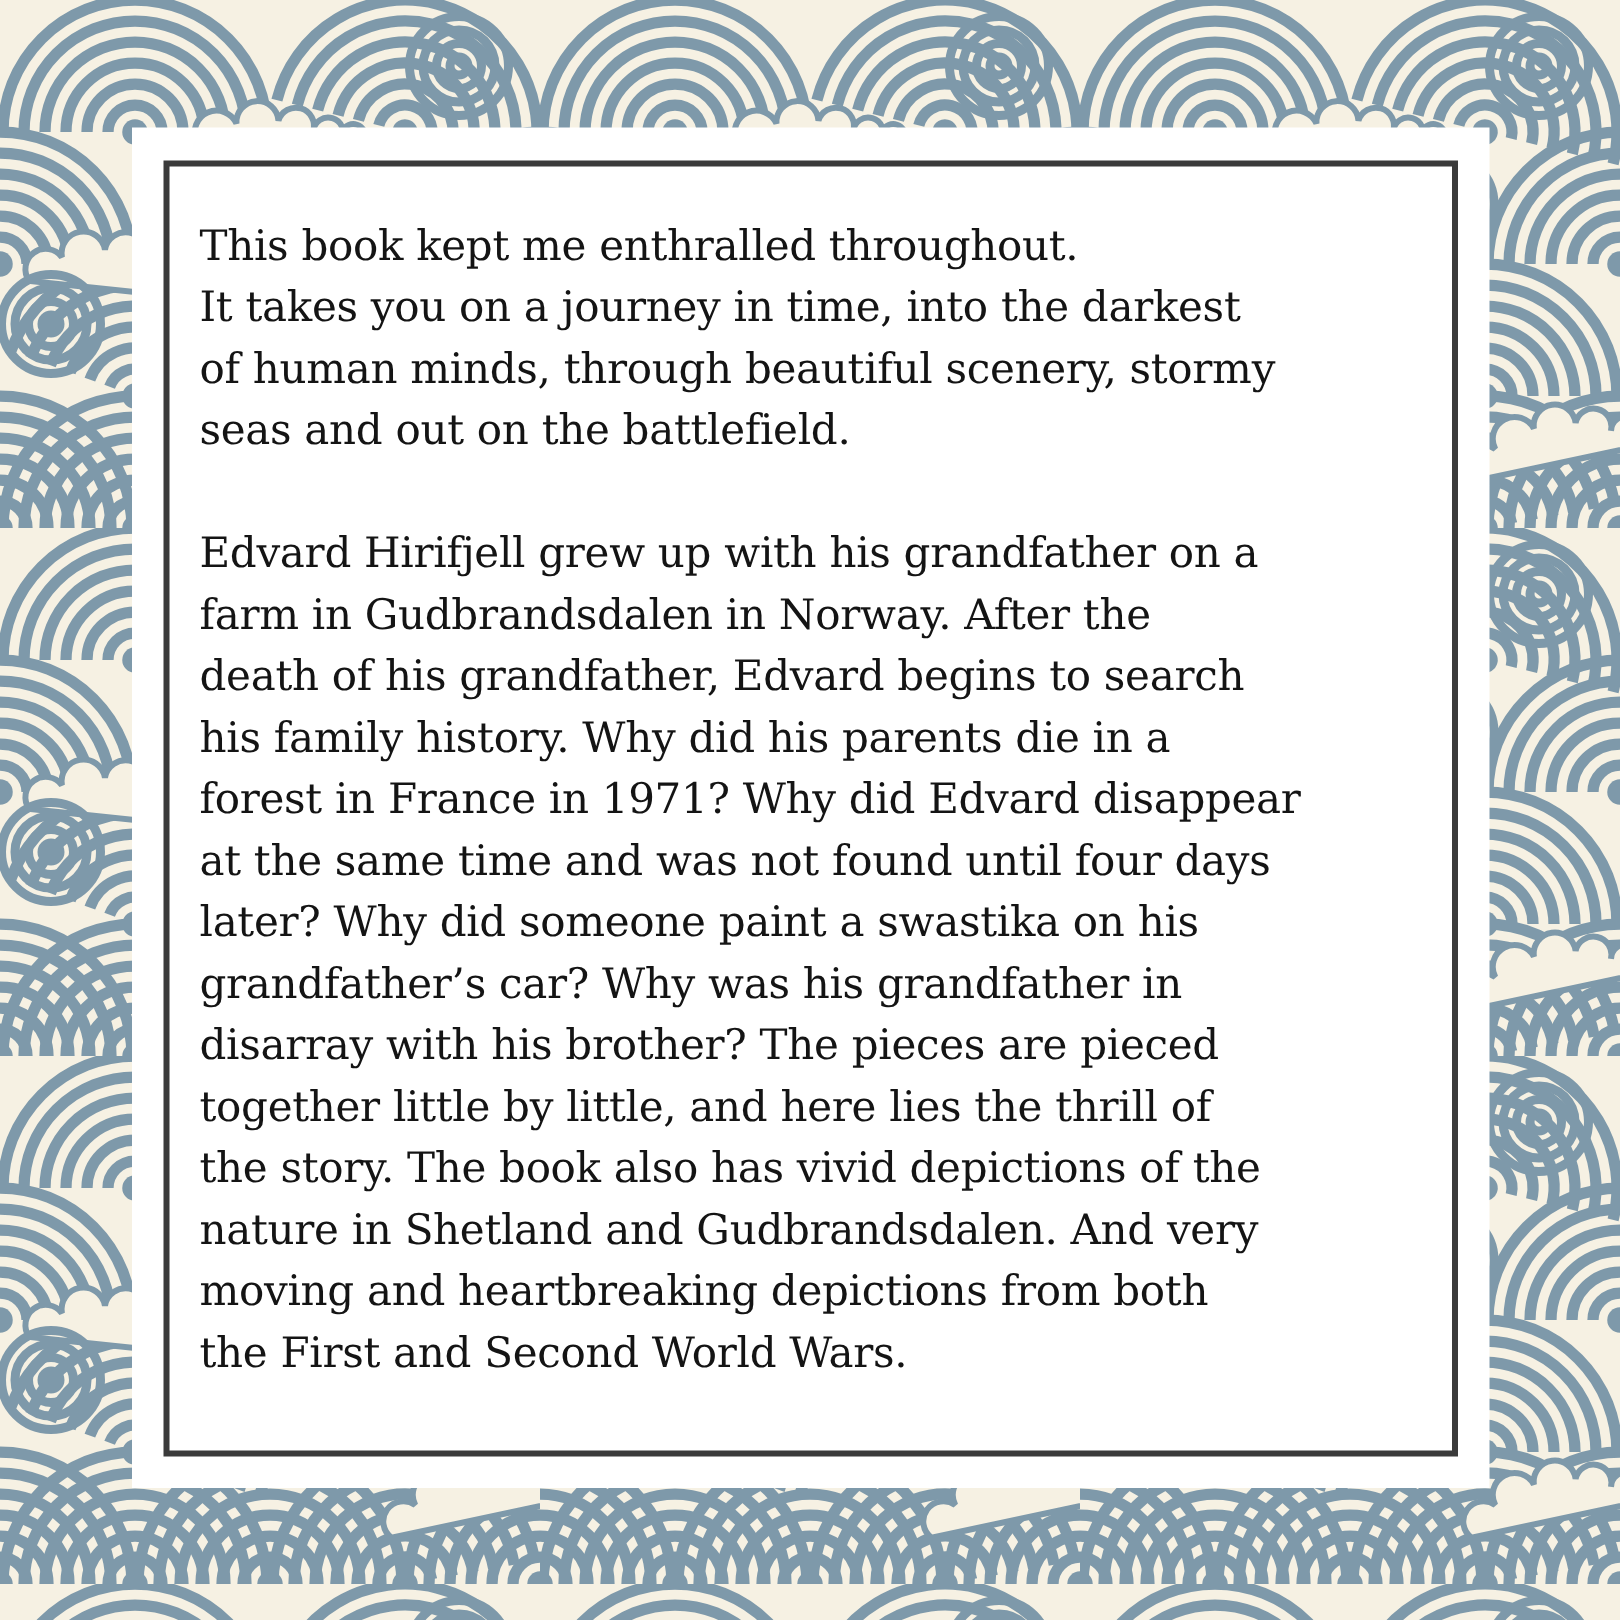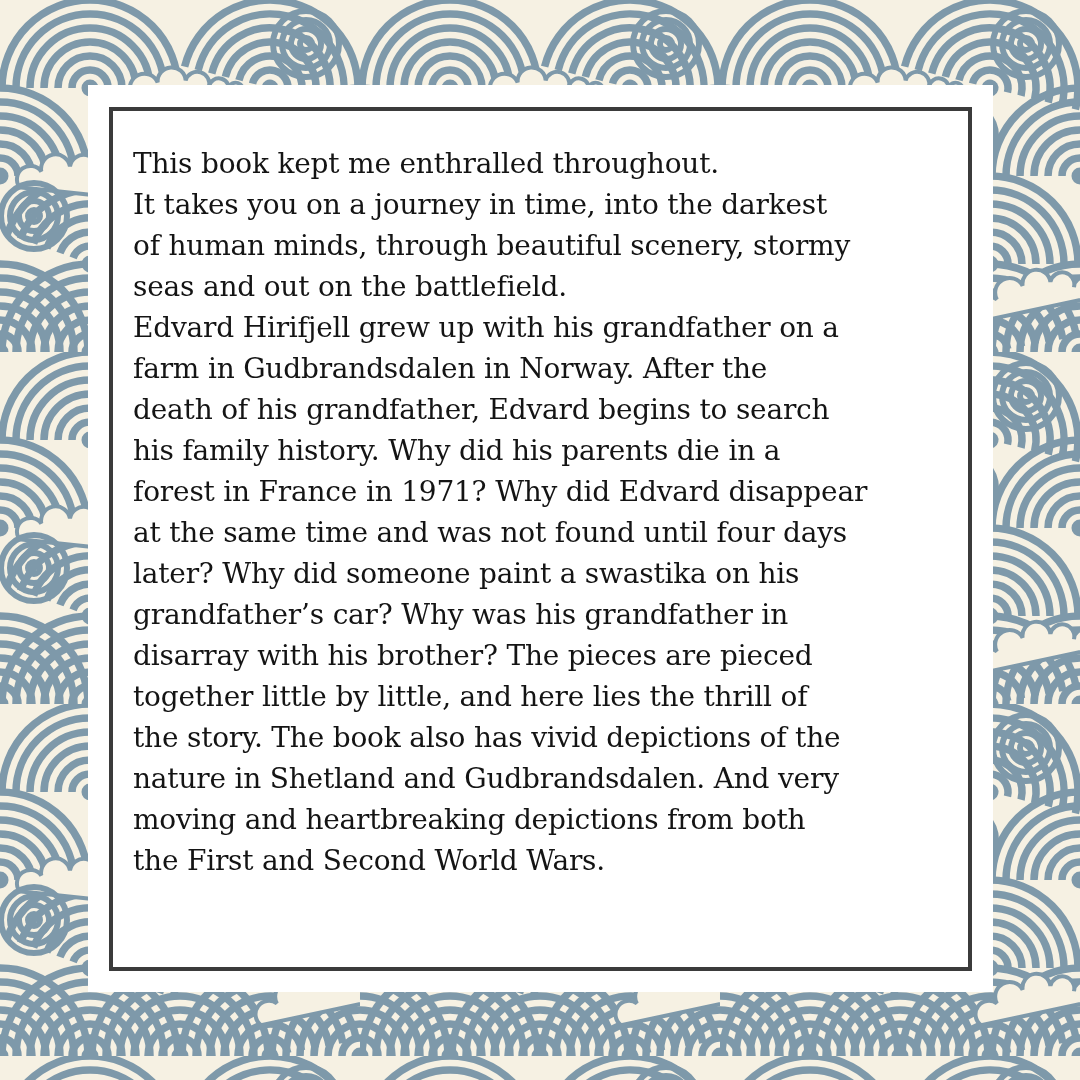--- a/index.html
+++ b/index.html
@@ -33,21 +33,21 @@
     border:4px solid var(--frame_border);
     padding:32px 20px 20px 20px;
   }
   .review-text p{
     font-size:28px;
     line-height:41px;
     color:var(--text_color);
     white-space:pre-line;
     letter-spacing:-0.2px;
   }
-  .review-text p + p{}
+  .review-text p + p{margin-top:41px;}
 </style>
 </head>
 <body>
 
 <div class="scene">
 
   <svg class="wave-bg" width="1080" height="1080" viewBox="0 0 1080 1080" xmlns="http://www.w3.org/2000/svg">
     <defs>
 
       <g id="fan">

